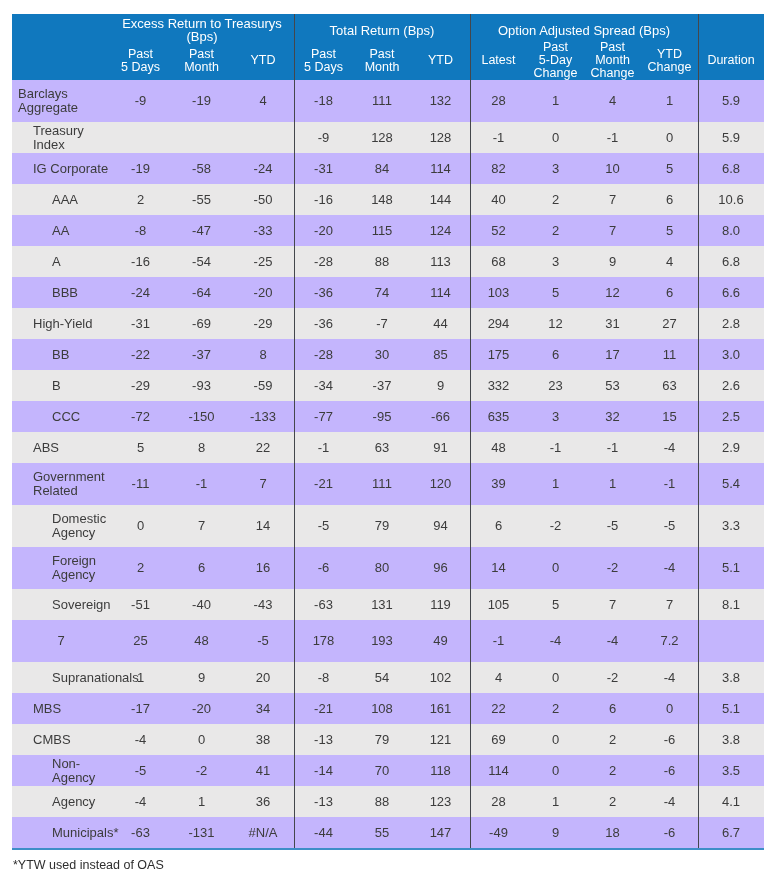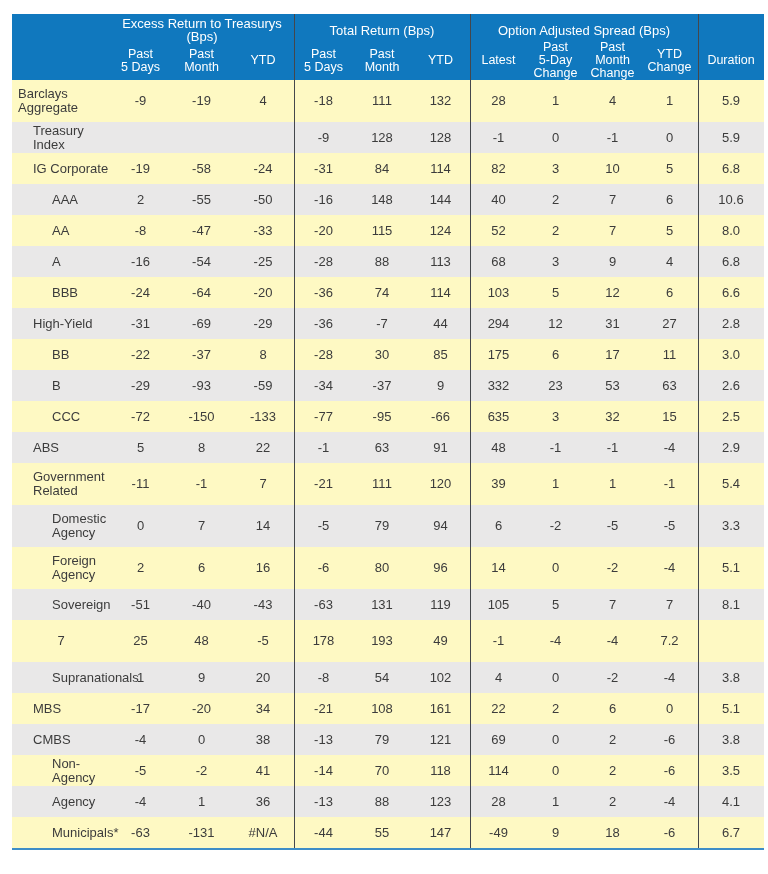--- a/index.html
+++ b/index.html
@@ -29,21 +29,21 @@
   .hrow2 { height: 39px; }
   .hcell { text-align: center; font-size: 13px; line-height: 13px; white-space: pre-line; }
   .group-title { font-size: 13px; }
   .g1 { grid-column: 2 / 5; }
   .g2 { grid-column: 5 / 8; }
   .g3 { grid-column: 8 / 12; }
   .sub { font-size: 12.5px; line-height: 13px; }
   .dur-head { grid-column: 12; font-size: 12.5px; }
 
   
-  .trow { height: 31px; background: #fef9c3; }
+  .trow { height: 31px; background: #c4b5fd; }
   .trow.tall { height: 42px; }
   .trow.shaded { background: var(--stripe); }
   .cell { font-size: 13px; line-height: 14px; }
   .num { text-align: center; }
   .label { text-align: left; white-space: pre-line; }
   .ind0 { padding-left: 6px; }
   .ind1 { padding-left: 13px; margin-left: 8px; }
   .ind2 { padding-left: 40px; }
 
   
@@ -423,13 +423,14 @@
   </div>
       </div>
 
     <div class="vsep vsep1"></div>
     <div class="vsep vsep2"></div>
     <div class="vsep vsep3"></div>
 
     <div class="bottom-line"></div>
   </div>
 
+  <div class="footnote">*YTW used instead of OAS</div>
 </div>
 
 </body></html>

